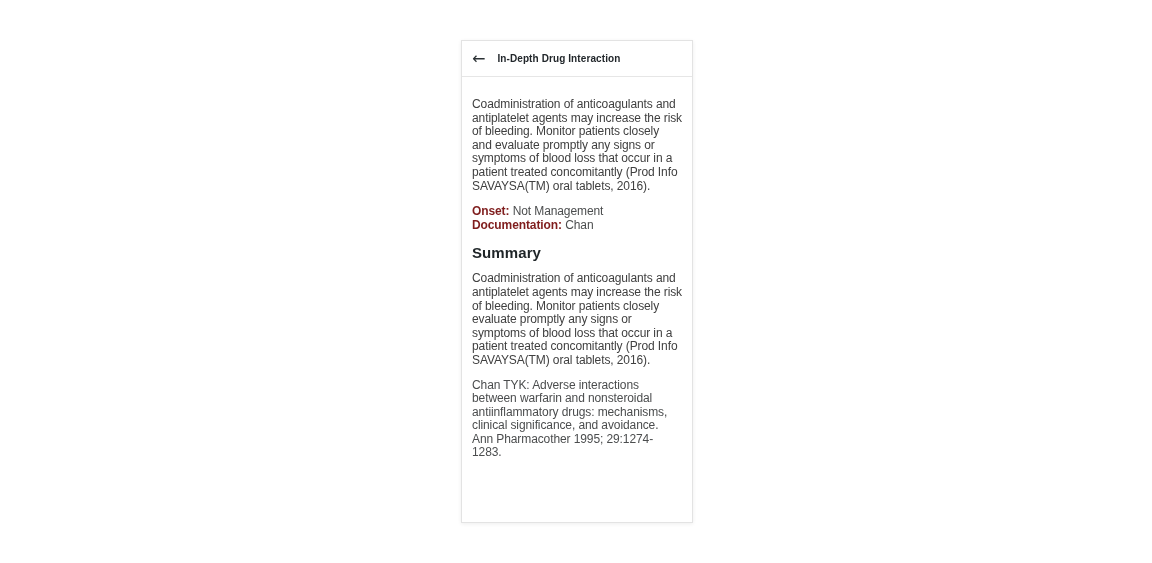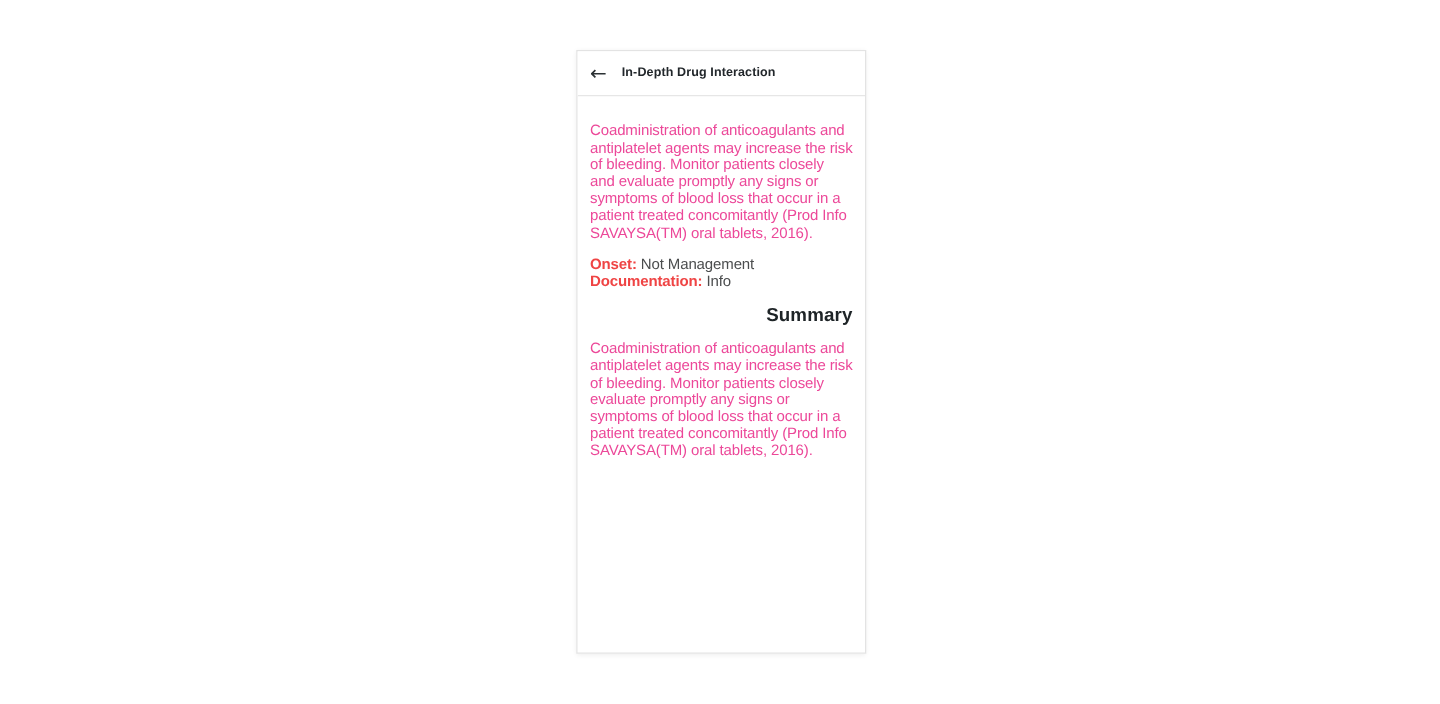--- a/index.html
+++ b/index.html
@@ -51,38 +51,38 @@
     overflow: hidden;
   }
 
   .section-heading {
     font-size: 15px;
     font-weight: bold;
     color: #1e2427;
     margin: 2px 0 0 0;
     letter-spacing: 0.1px;
   }
-  .section-heading.spaced { margin-top: 12px; text-align: right; }
+  .section-heading.spaced { margin-top: 12px; }
 
   .body-text {
     font-size: 12px;
     line-height: 13.6px;
-    color: #ec4899;
+    color: #404040;
     margin-top: 11px;
     letter-spacing: -0.1px;
   }
 
   .detail-list { margin-top: 12px; }
   .detail-row {
     font-size: 12px;
     line-height: 13.6px;
     color: #4b4d4e;
     letter-spacing: -0.1px;
   }
-  .detail-label { font-weight: bold; color: #ef4444; }
+  .detail-label { font-weight: bold; color: #7f1d1d; }
 
   .reference-item {
     font-size: 12px;
     line-height: 13.6px;
     color: #4b4d4e;
     margin-top: 11px;
     letter-spacing: -0.1px;
   }
 </style>
 </head>
@@ -101,25 +101,26 @@
     <div class="card-content">
 
 
       <p class="body-text">Coadministration of anticoagulants and antiplatelet agents may increase the risk of bleeding. Monitor patients closely and evaluate promptly any signs or symptoms of blood loss that occur in a patient treated concomitantly (Prod Info SAVAYSA(TM) oral tablets, 2016).</p>
 
       <div class="detail-list">
         <div class="detail-row">
           <span class="detail-label">Onset:</span><span> Not Management</span>
         </div>
         <div class="detail-row">
-          <span class="detail-label">Documentation:</span><span> Info</span>
+          <span class="detail-label">Documentation:</span><span> Chan</span>
         </div>
       </div>
 
       <div class="section-heading spaced">Summary</div>
 
       <p class="body-text">Coadministration of anticoagulants and antiplatelet agents may increase the risk of bleeding. Monitor patients closely evaluate promptly any signs or symptoms of blood loss that occur in a patient treated concomitantly (Prod Info SAVAYSA(TM) oral tablets, 2016).</p>
 
 
+      <p class="reference-item">Chan TYK: Adverse interactions between warfarin and nonsteroidal antiinflammatory drugs: mechanisms, clinical significance, and avoidance. Ann Pharmacother 1995; 29:1274-1283.</p>
 
     </div>
   </div>
 </div>
 
 </body></html>

